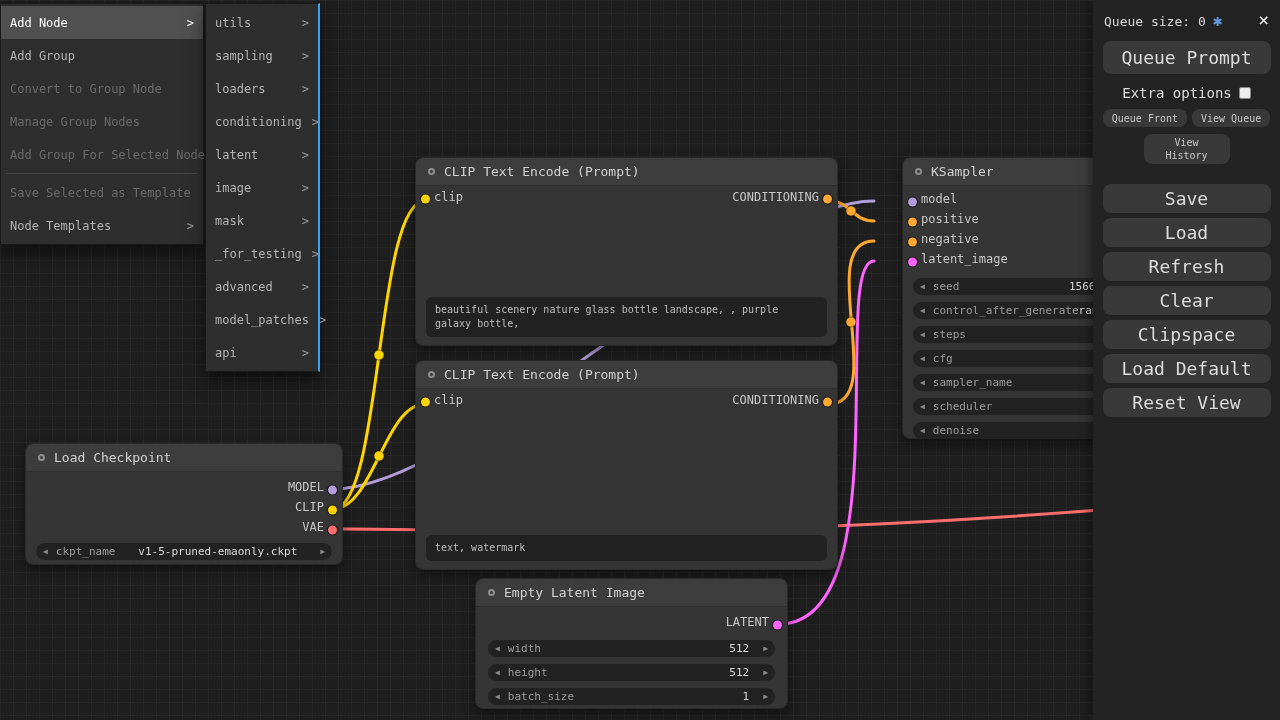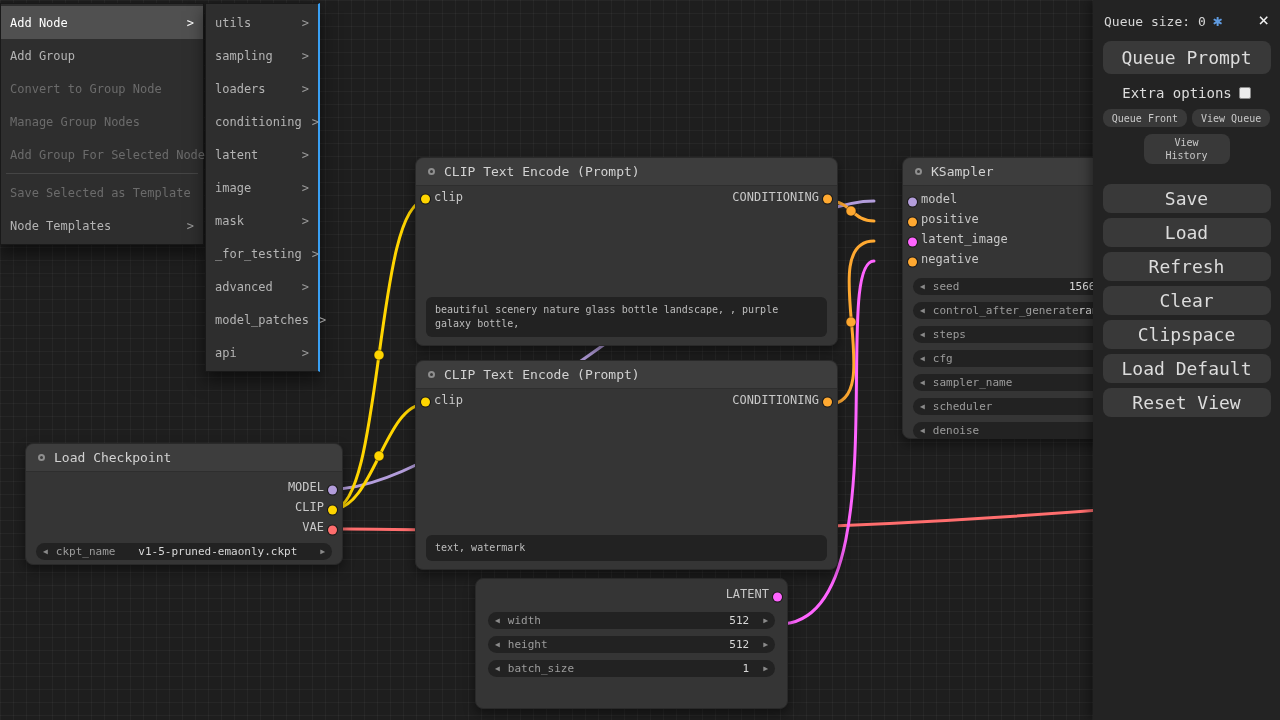--- a/index.html
+++ b/index.html
@@ -127,26 +127,26 @@
     <div class="pad-top">
       <div class="slot-row">
         <span class="slot-dot in c-model"></span>
         <span>model</span>
       </div>
       <div class="slot-row">
         <span class="slot-dot in c-cond"></span>
         <span>positive</span>
       </div>
       <div class="slot-row">
+        <span class="slot-dot in c-cond"></span>
+        <span>negative</span>
+      </div>
+      <div class="slot-row">
         <span class="slot-dot in c-latent"></span>
         <span>latent_image</span>
-      </div>
-      <div class="slot-row">
-        <span class="slot-dot in c-cond"></span>
-        <span>negative</span>
       </div>
     </div>
     <div style="margin-top:6px">
       <div class="widget">
         <span class="arrow">◀</span>
         <span class="w-label">seed</span>
         <span class="w-value">1566802087</span>
         <span class="arrow">▶</span>
       </div>
       <div class="widget">
@@ -209,20 +209,24 @@
     </div>
     <div class="widget" style="margin-top:3px">
       <span class="arrow">◀</span>
       <span class="w-label">ckpt_name</span>
       <span class="w-value center">v1-5-pruned-emaonly.ckpt</span>
       <span class="arrow">▶</span>
     </div>
   </div>
 
   <div class="node" style="left:475px;top:578px;width:313px;height:131px">
+    <div class="node-header">
+      <span class="status-dot"></span>
+      <span class="node-title">Empty Latent Image</span>
+    </div>
     <div class="slot-row out-row" style="margin-top:8px">
       <span>LATENT</span>
       <span class="slot-dot out c-latent"></span>
     </div>
     <div style="margin-top:5px">
       <div class="widget" style="margin-left:12px;margin-right:12px">
         <span class="arrow">◀</span>
         <span class="w-label">width</span>
         <span class="w-value">512</span>
         <span class="arrow">▶</span>

